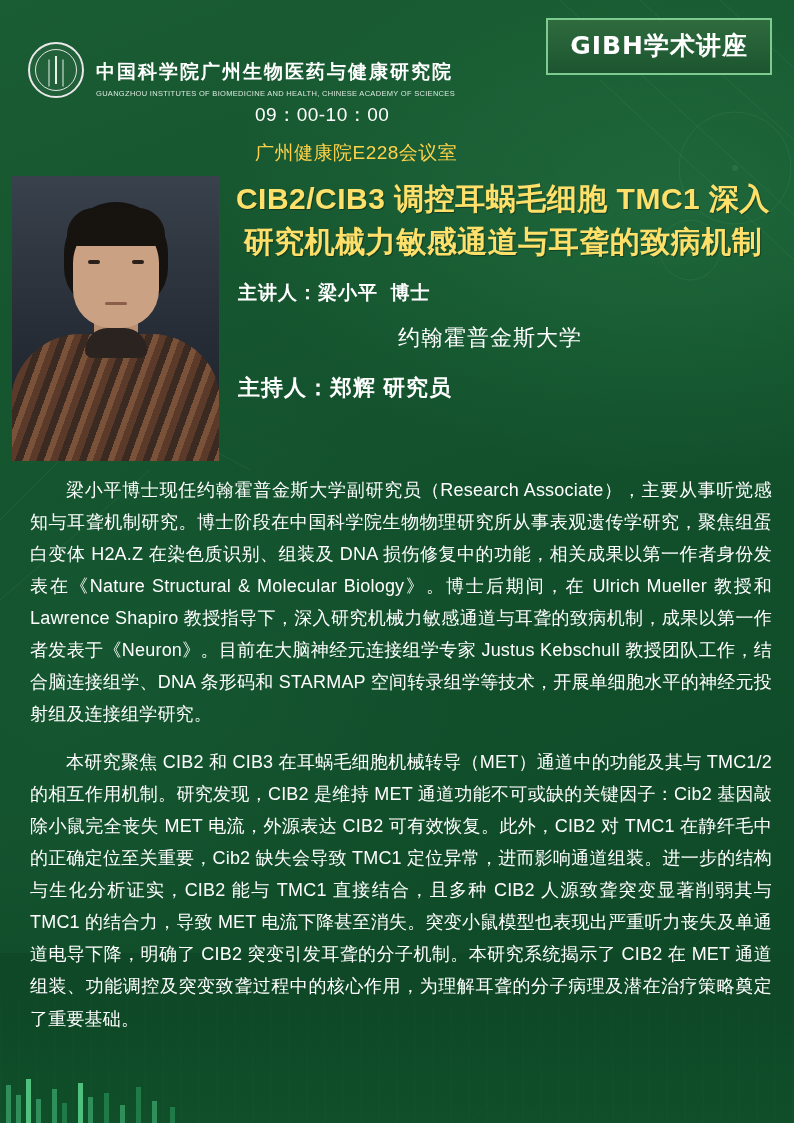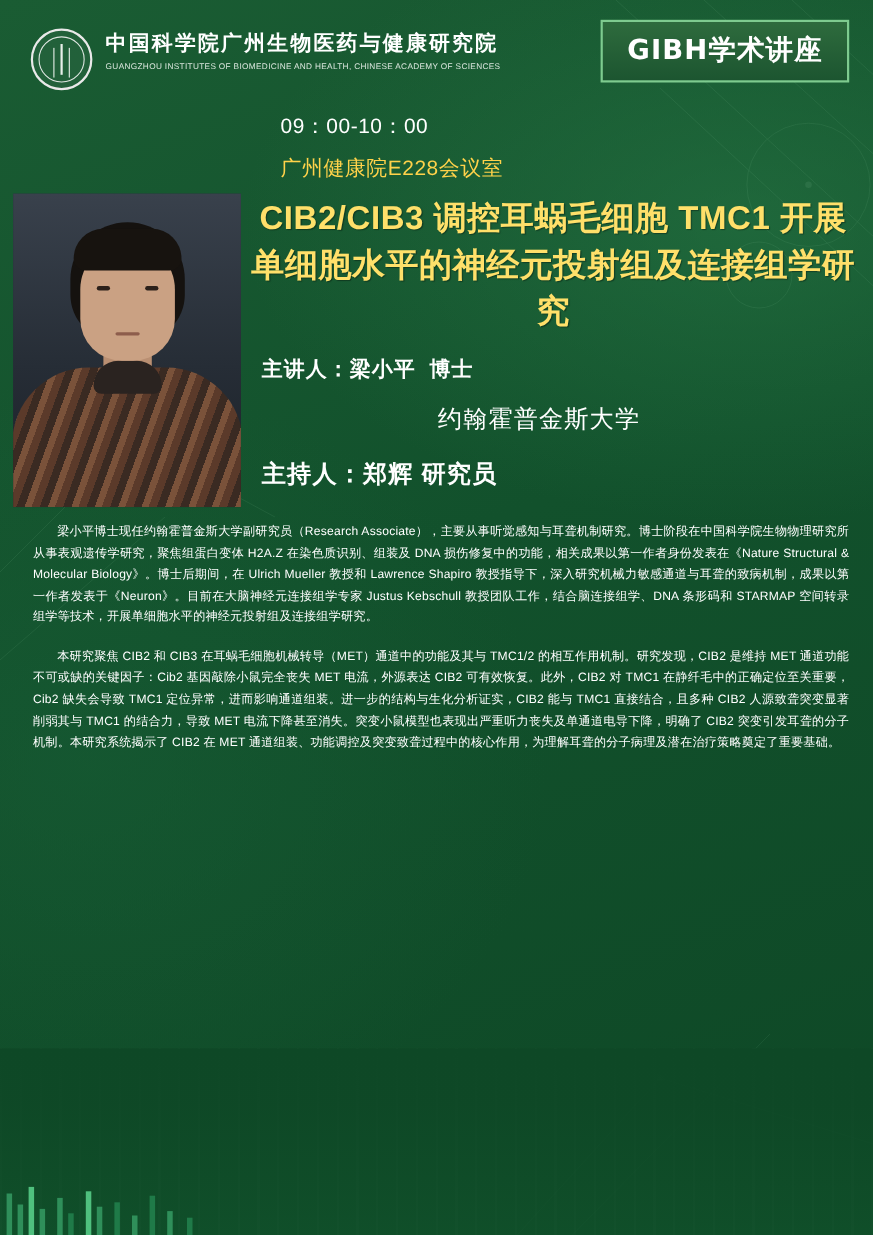--- a/index.html
+++ b/index.html
@@ -50,23 +50,23 @@
     pointer-events: none;
   }
   
   .header {
     position: relative;
     height: 96px;
   }
   .logo-wrap {
     position: absolute;
     left: 28px;
-    top: 26px;
+    top: 42px;
     display: flex;
-    align-items: flex-start;
+    align-items: flex-end;
   }
   .logo-mark {
     width: 52px;
     height: 52px;
     border-radius: 50%;
     border: 2px solid #e9e9e9;
     position: relative;
     flex: 0 0 auto;
     background: rgba(255,255,255,0.04);
   }
@@ -295,21 +295,21 @@
   }
   .section-head {
     color: #ffd24a;
     font-size: 17px;
     font-weight: 700;
     margin-bottom: 6px;
     letter-spacing: 0.5px;
   }
   .section-body {
     color: #ffffff;
-    font-size: 11px;
+    font-size: 18px;
     line-height: 1.78;
     text-align: justify;
     text-indent: 2em;
     letter-spacing: 0.2px;
   }
   .section + .section {
     margin-top: 16px;
   }
 </style>
 </head>
@@ -379,21 +379,21 @@
       <div class="p-neck"></div>
       <div class="p-collar"></div>
       <div class="p-hair"></div>
       <div class="p-face"></div>
       <div class="p-fringe"></div>
       <div class="p-eye l"></div>
       <div class="p-eye r"></div>
       <div class="p-mouth"></div>
     </div>
     <div class="hero-right">
-      <div class="talk-title">CIB2/CIB3 调控耳蜗毛细胞 TMC1 开展单细胞水平的神经元投射组及连接组学研究</div>
+      <div class="talk-title">CIB2/CIB3 调控耳蜗毛细胞 TMC1 深入研究机械力敏感通道与耳聋的致病机制</div>
       <div class="speaker-line">主讲人：梁小平  博士</div>
       <div class="speaker-affil">约翰霍普金斯大学</div>
       <div class="host-line">主持人：郑辉  研究员</div>
     </div>
   </div>
 
   <div class="content">
     <div class="section">
       <div class="section-body">梁小平博士现任约翰霍普金斯大学副研究员（Research Associate），主要从事听觉感知与耳聋机制研究。博士阶段在中国科学院生物物理研究所从事表观遗传学研究，聚焦组蛋白变体 H2A.Z 在染色质识别、组装及 DNA 损伤修复中的功能，相关成果以第一作者身份发表在《Nature Structural &amp; Molecular Biology》。博士后期间，在 Ulrich Mueller 教授和 Lawrence Shapiro 教授指导下，深入研究机械力敏感通道与耳聋的致病机制，成果以第一作者发表于《Neuron》。目前在大脑神经元连接组学专家 Justus Kebschull 教授团队工作，结合脑连接组学、DNA 条形码和 STARMAP 空间转录组学等技术，开展单细胞水平的神经元投射组及连接组学研究。</div>
     </div>

